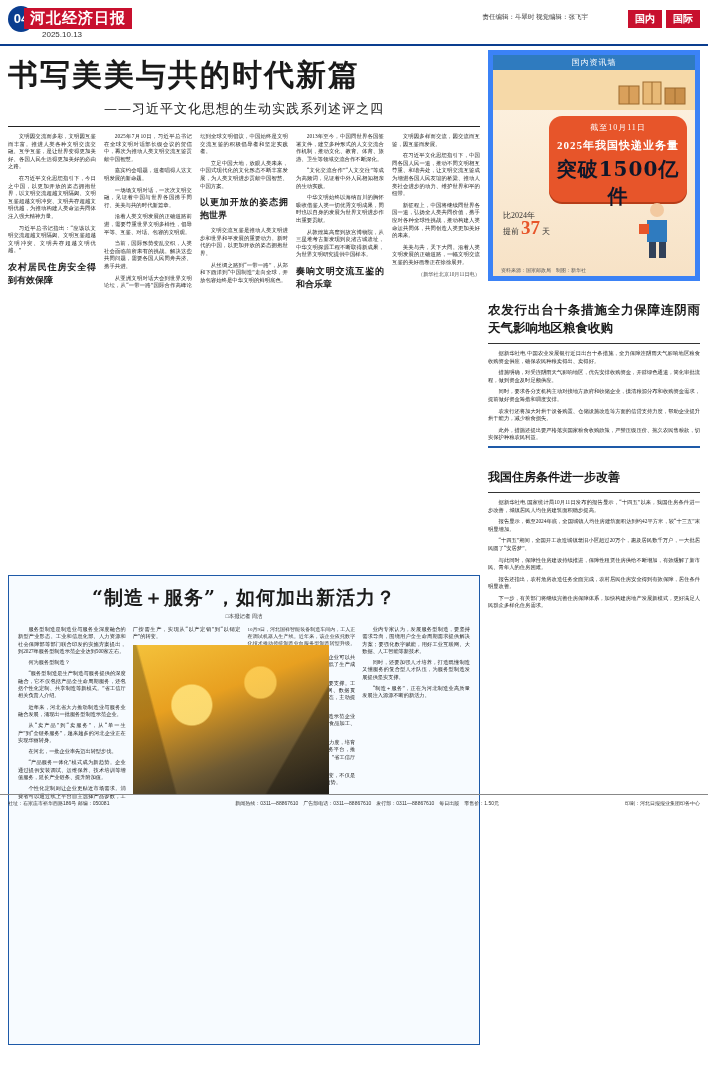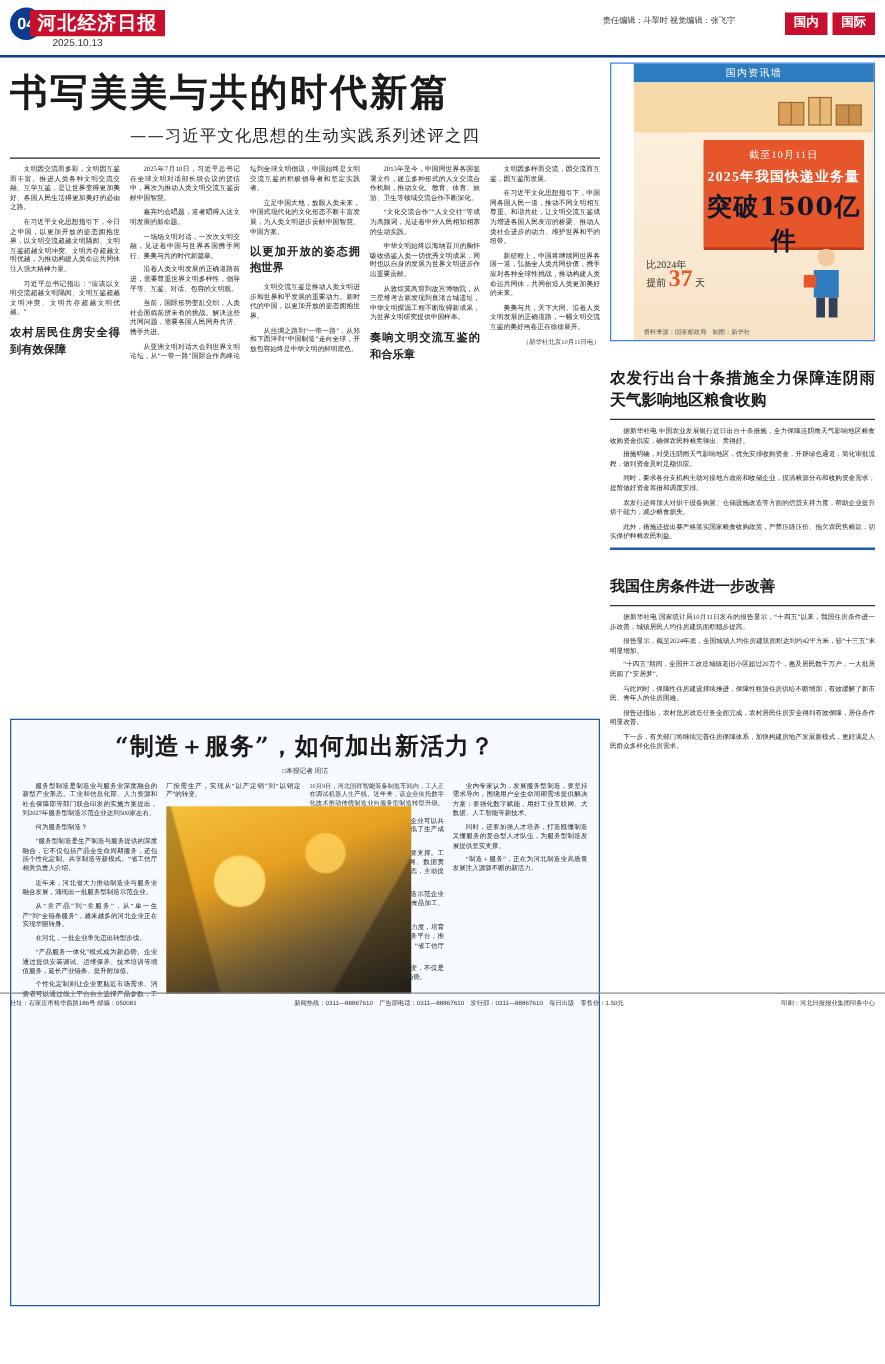--- a/index.html
+++ b/index.html
@@ -100,33 +100,33 @@
     content:""; position:absolute; inset:0;
     background:
       radial-gradient(circle at 30% 40%, rgba(255,225,120,.9) 0 12%, transparent 13%),
       radial-gradient(circle at 65% 25%, rgba(255,210,90,.8) 0 9%, transparent 10%),
       linear-gradient(75deg, rgba(0,0,0,.25) 0 18%, transparent 19%),
       linear-gradient(-60deg, rgba(0,0,0,.3) 0 22%, transparent 23%);
   }
   .photo-cap { font-size:5px; line-height:7px; color:#333; text-indent:0; }
 
   
-  .rbox { border:1px solid #3b82f6; margin-bottom:8px; background:#fff;padding-left:18px; }
+  .rbox { border:5px solid #3b82f6; margin-bottom:8px; background:#fff; }
   .rbox-head {
     background:#2f7bbf; color:#fff; font-size:8px; text-align:center;
     padding:2px 0; letter-spacing:1px; font-family:"DejaVu Sans", sans-serif;
   }
   .infographic {
     position:relative; height:206px; overflow:hidden;
     background:linear-gradient(#fdf3e3,#f7e2c6);
   }
   .ig-top { position:absolute; left:0; top:0; width:100%; height:40px; background:#f6d9a8; }
   .ig-band {
     position:absolute; left:20px; right:8px; top:46px; height:86px;
-    background:#e7552a; border-radius:0; color:#fff; text-align:center;
+    background:#e7552a; border-radius:13px; color:#fff; text-align:center;
     box-shadow:0 2px 0 #b63d18;
     margin-left:36px;
   }
   .ig-small { font-size:8px; margin-top:6px; letter-spacing:1px; }
   .ig-line1 { font-size:11px; font-weight:bold; margin-top:5px; letter-spacing:1px; }
   .ig-big { font-size:20px; font-weight:bold; color:#0f172a; letter-spacing:1px; margin-top:3px;
             font-family:"DejaVu Serif", serif; }
   .ig-compare {
     position:absolute; left:10px; top:140px; font-size:8px; color:#333; line-height:12px;
   }

